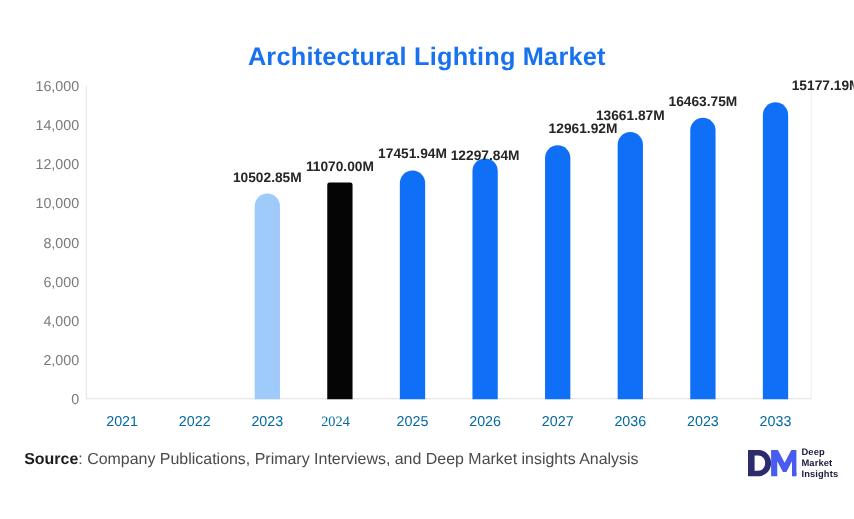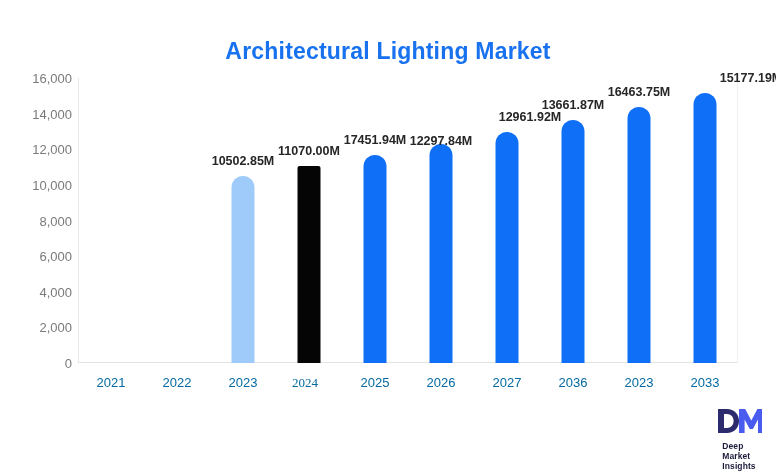--- a/index.html
+++ b/index.html
@@ -66,21 +66,21 @@
     position:absolute;left:0;top:400px;width:776px;height:72px;
   }
   .source{
     position:absolute;left:22px;top:10px;
     font-size:14.5px;color:#4a4a4a;white-space:nowrap;
   }
   .source b{color:#1c1c1c;font-weight:bold;}
 
   .logo{
     position:absolute;right:14px;top:6px;
-    display:flex;align-items:center;gap:5px;flex-direction:column;
+    display:flex;align-items:center;gap:5px;
   }
   .logo-mark{width:46px;height:30px;display:block;}
   .logo-text{
     font-size:8.5px;font-weight:bold;color:#1b1b3a;
     line-height:1.18;letter-spacing:.1px;
   }
 </style>
 </head>
 <body>
 
@@ -144,20 +144,23 @@
       <div class="xtick" style="left: 194px; font-family: Liberation Serif, serif;">2024</div>
       <div class="xtick" style="left: 264px;">2025</div>
       <div class="xtick" style="left: 330px;">2026</div>
       <div class="xtick" style="left: 396px;">2027</div>
       <div class="xtick" style="left: 462px;">2036</div>
       <div class="xtick" style="left: 528px;">2023</div>
       <div class="xtick" style="left: 594px;">2033</div>
     </div>
 
   <div class="footer">
+    <div class="source">
+      <b>Source</b><span>: Company Publications, Primary Interviews, and Deep Market insights Analysis</span>
+    </div>
     <div class="logo">
       <svg class="logo-mark" viewBox="0 0 46 30">
         <path d="M2 3 h9 c7.2 0 12 5.3 12 12 0 6.7 -4.8 12 -12 12 h-9 z M8 8 v14 h3 c4 0 6.6 -2.9 6.6 -7 0 -4.1 -2.6 -7 -6.6 -7 z" fill="#2b2b6e"></path>
         <path d="M23 27 v-24 h6.2 l6.1 11.6 6.1 -11.6 h6.2 v24 h-5.6 v-13.6 l-5.1 9.6 h-3.2 l-5.1 -9.6 v13.6 z" fill="#4a5bf0"></path>
         <circle cx="44.2" cy="24.6" r="2.3" fill="#4a5bf0"></circle>
       </svg>
       <div class="logo-text">
         <div>Deep</div>
         <div>Market</div>
         <div>Insights</div>

